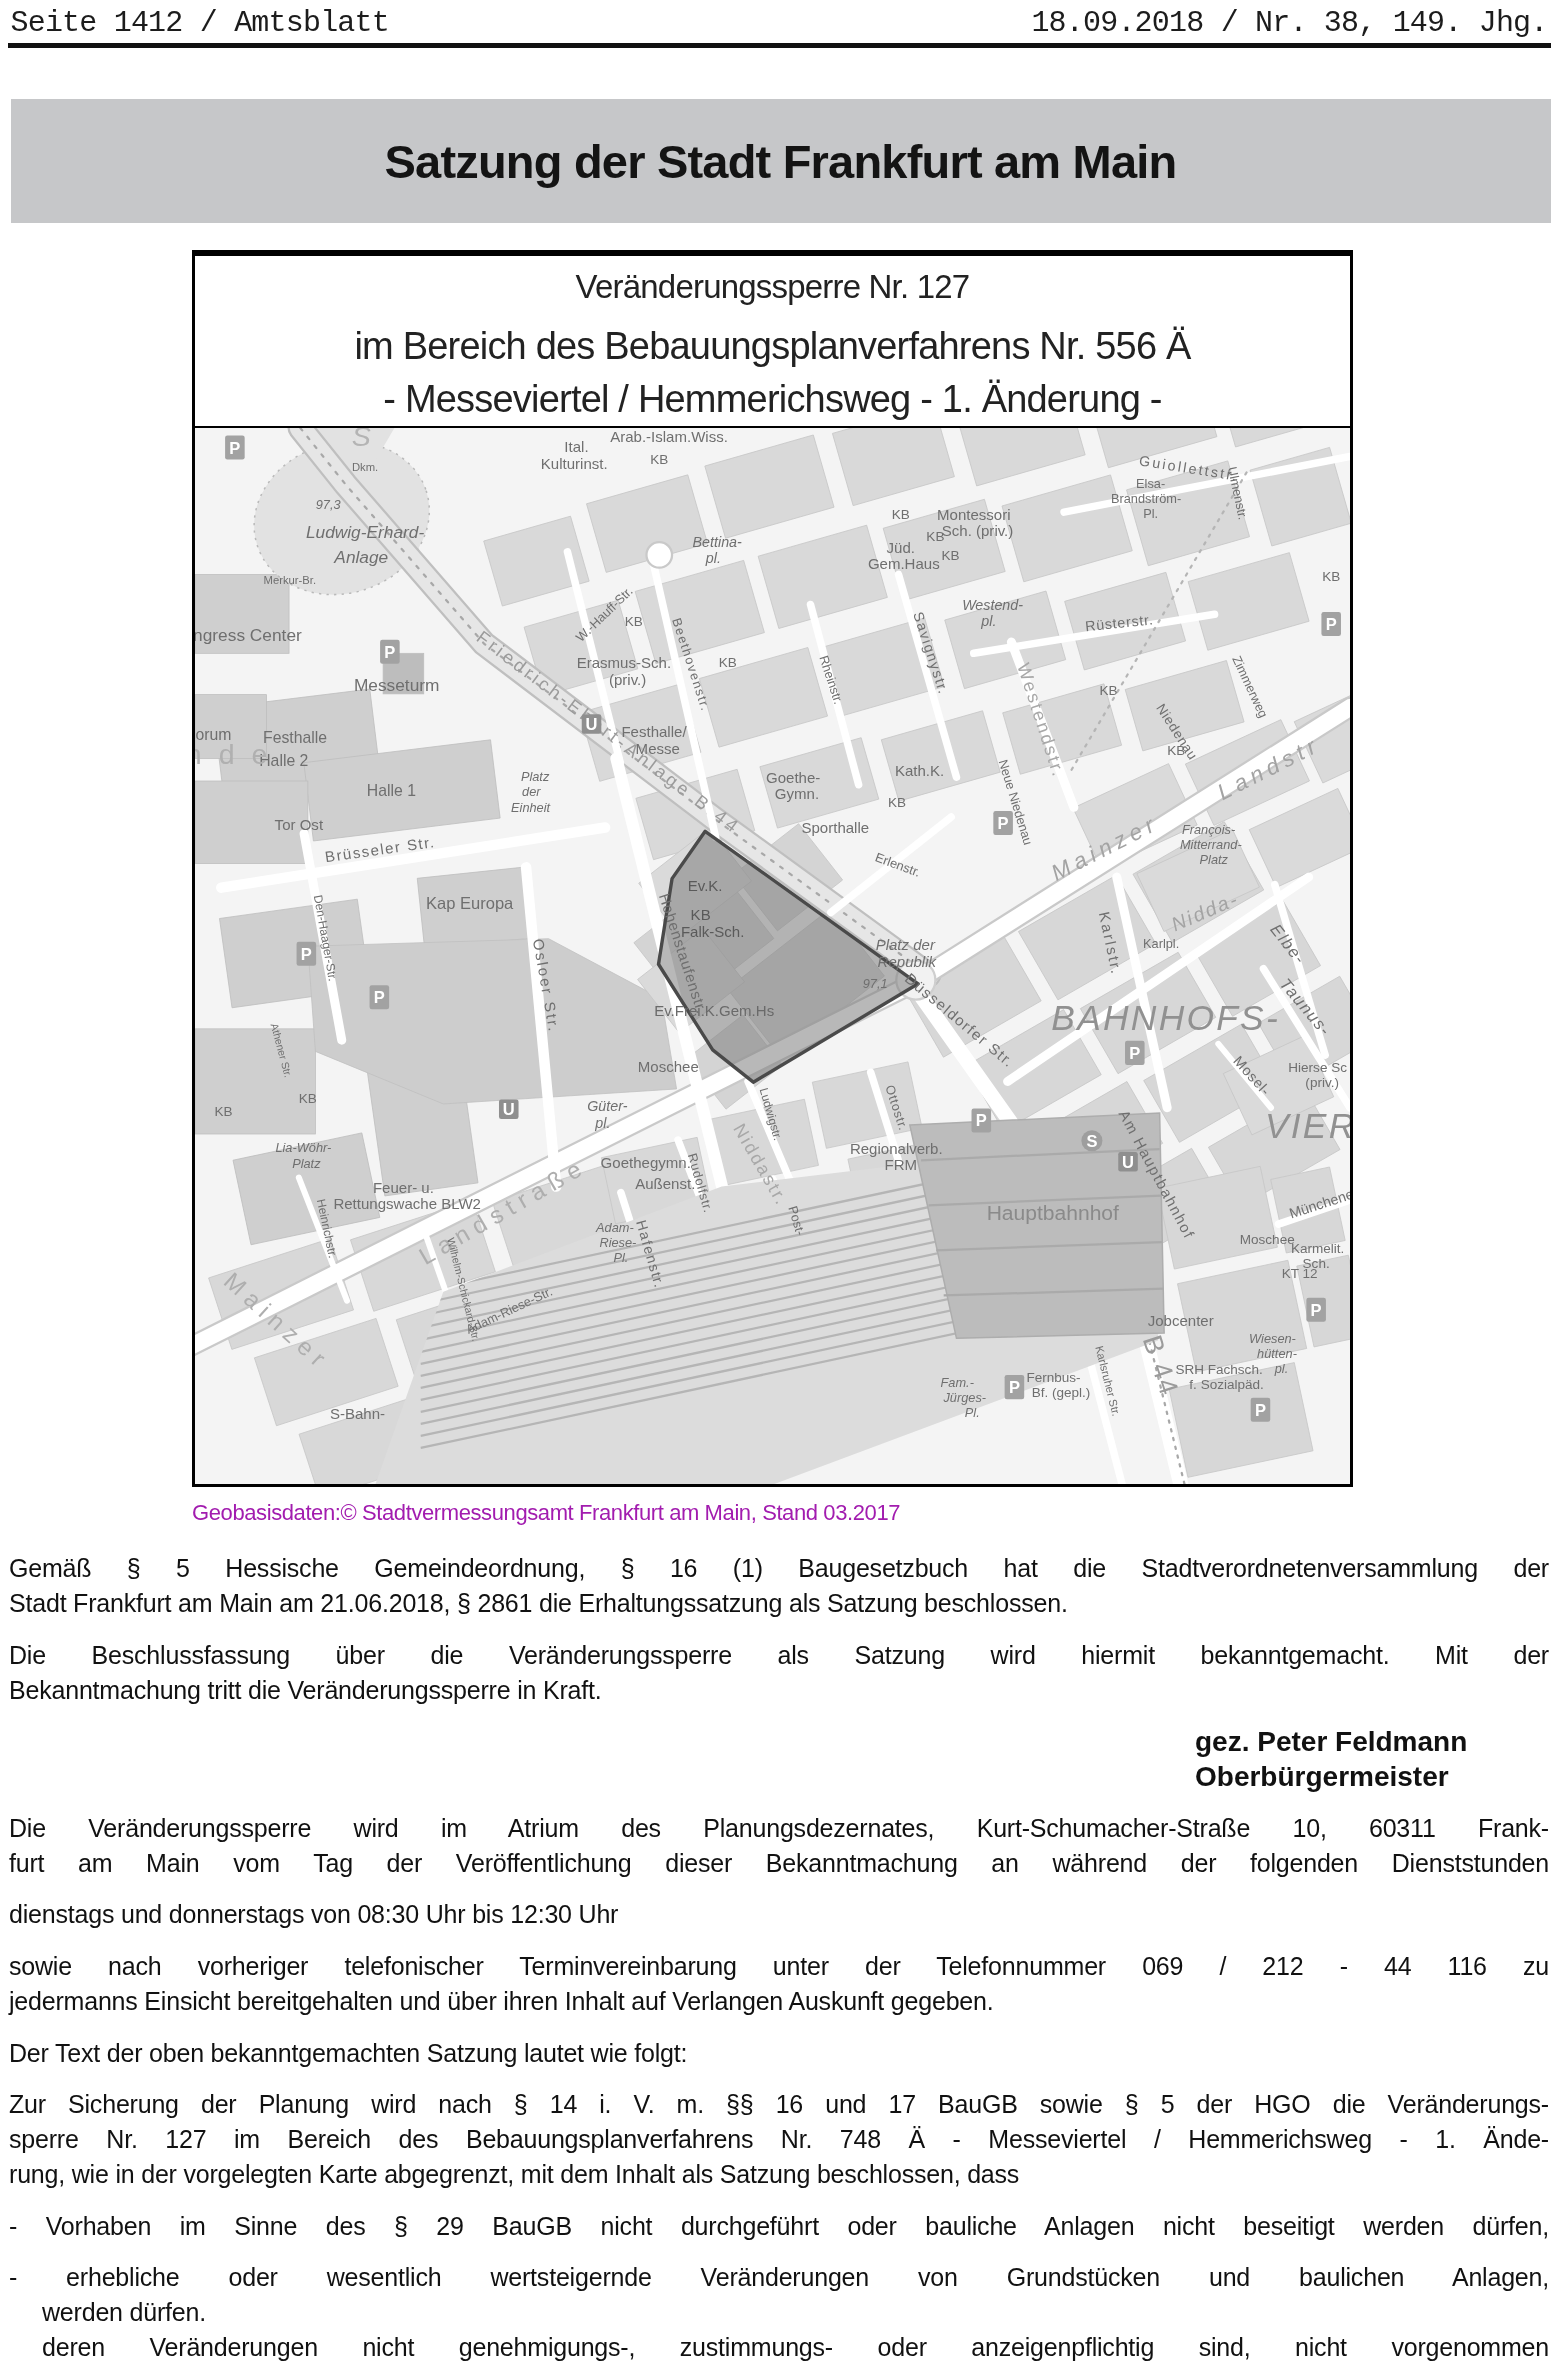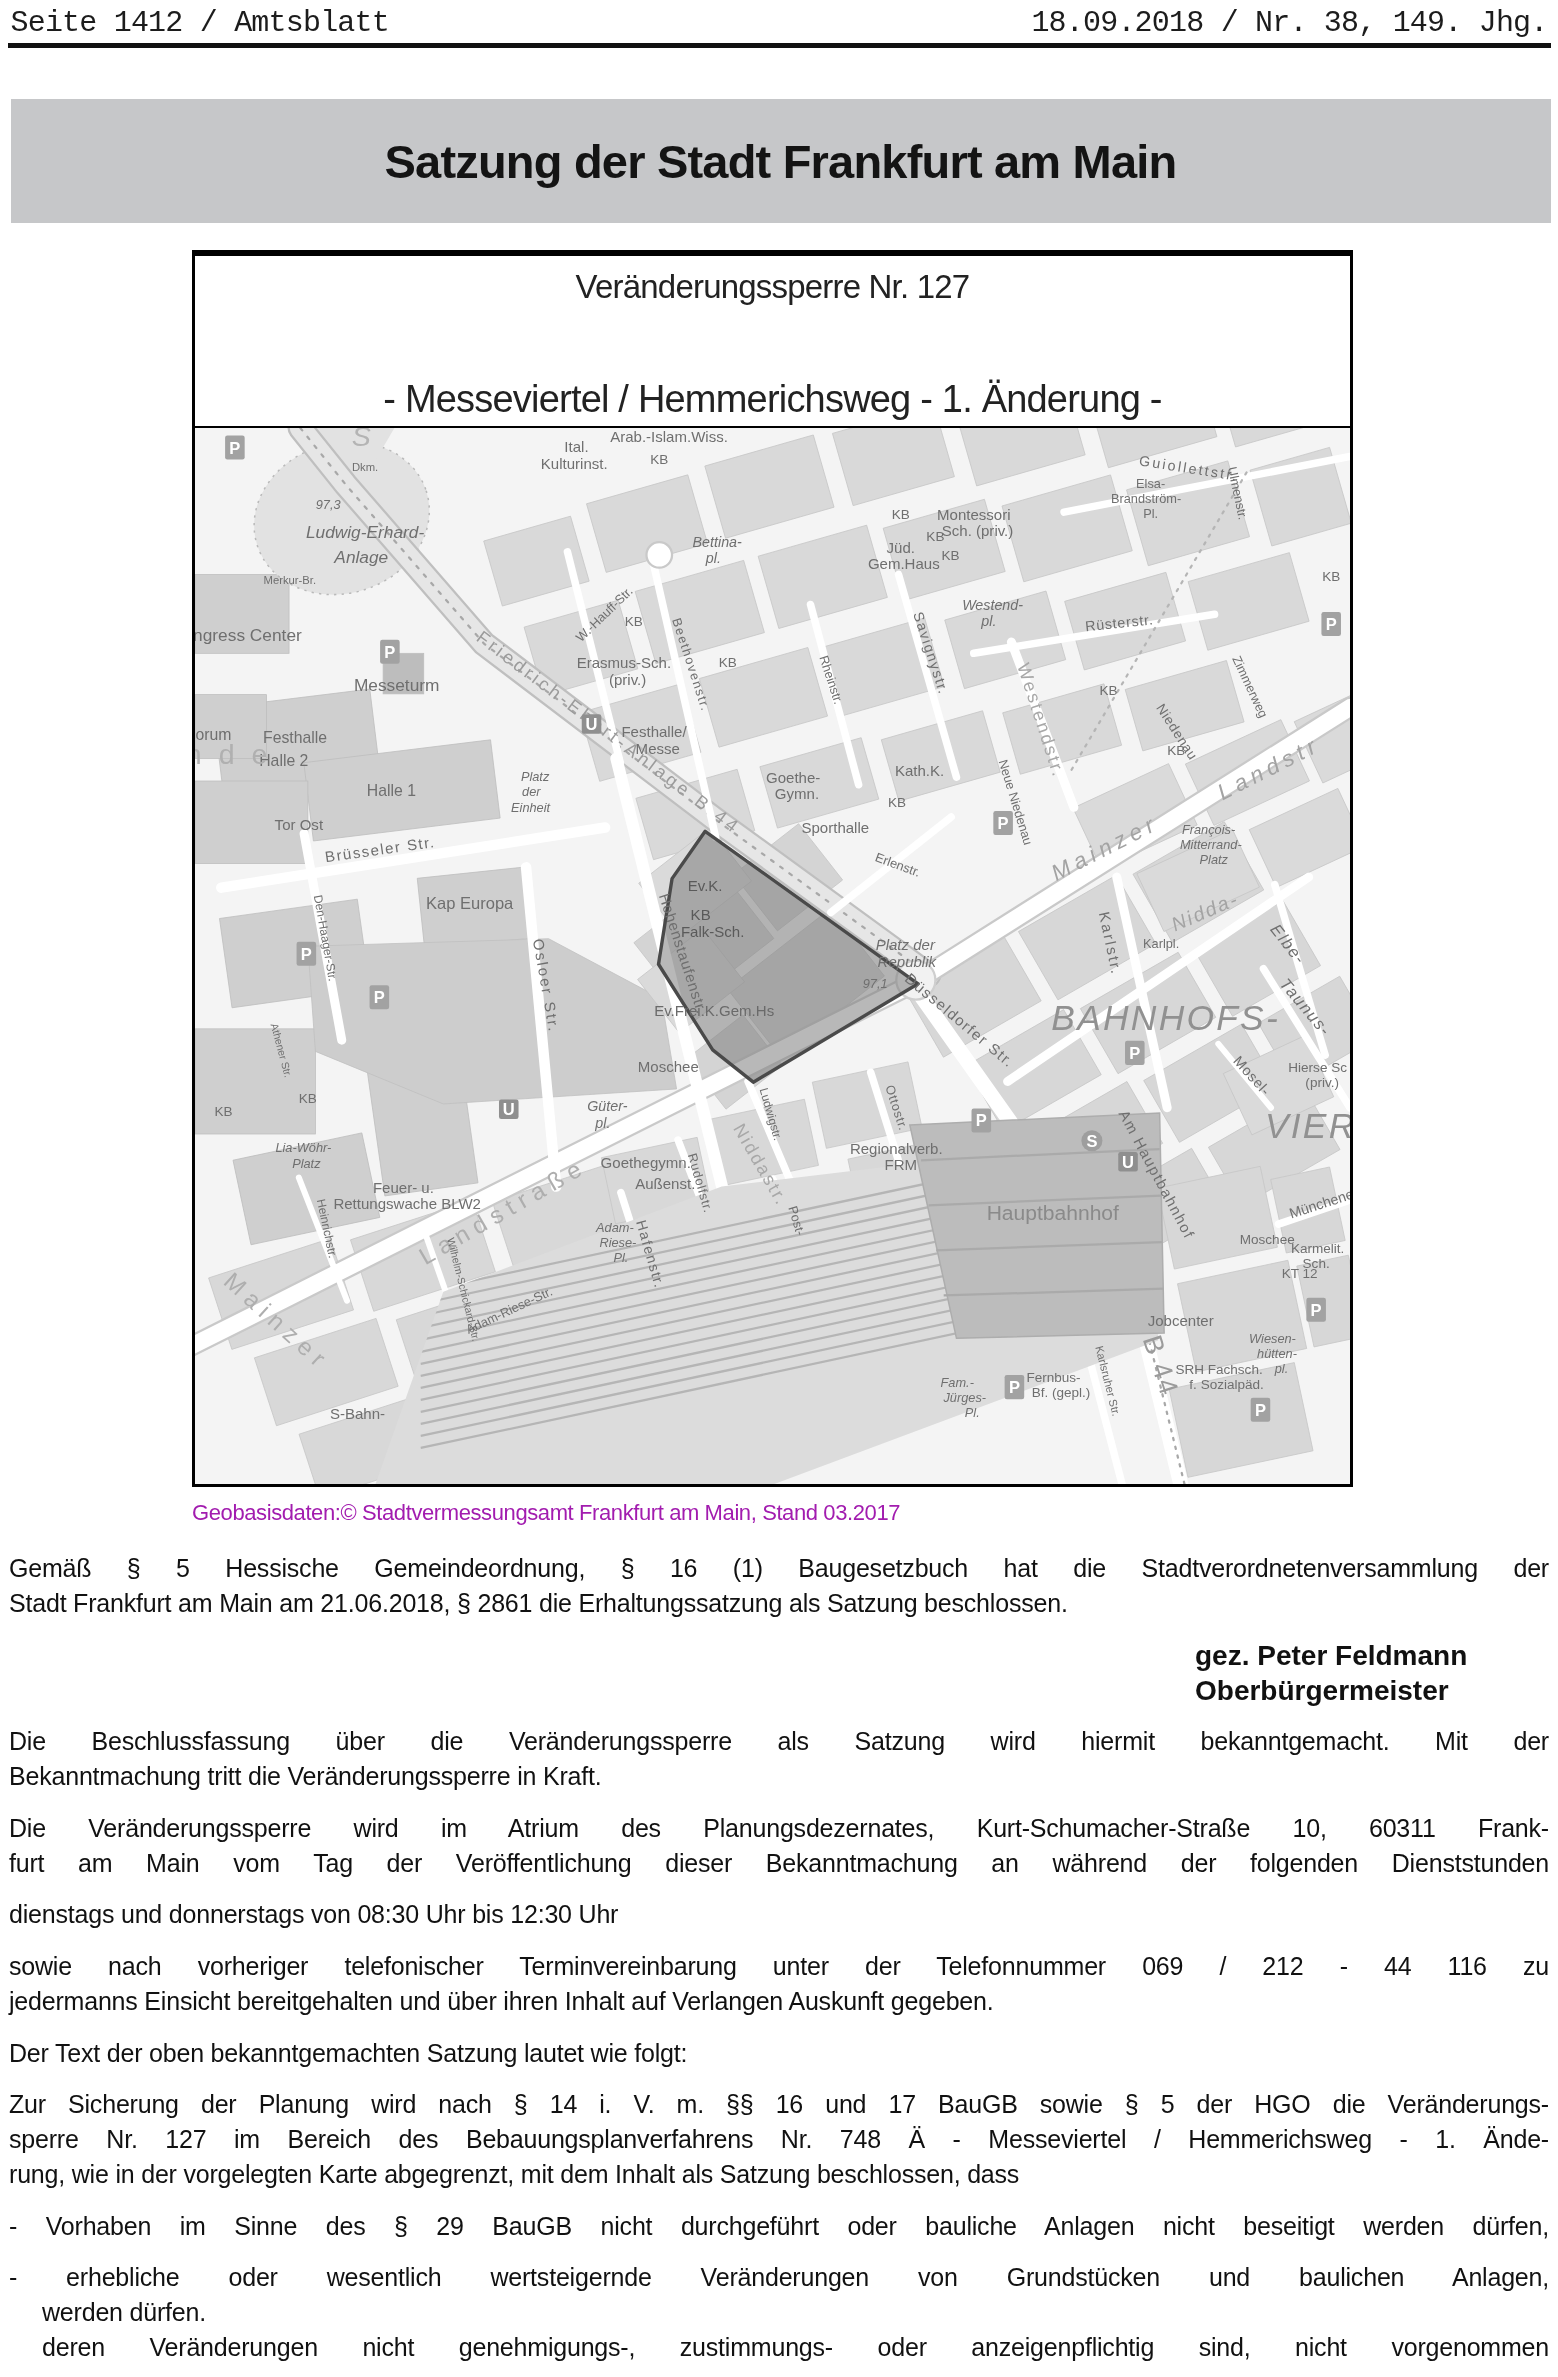--- a/index.html
+++ b/index.html
@@ -45,20 +45,21 @@
   <div class="hdr hdr-left">Seite 1412 / Amtsblatt</div>
   <div class="hdr hdr-right">18.09.2018 / Nr. 38, 149. Jhg.</div>
   <div class="hdr-rule"></div>
 
   <div class="banner" style="background: rgb(198, 199, 201);">
     <div class="banner-title">Satzung der Stadt Frankfurt am Main</div>
   </div>
 
   <div class="nbox">
     <div class="nbox-title bt1">Veränderungssperre Nr. 127</div>
+    <div class="nbox-title bt2">im Bereich des Bebauungsplanverfahrens Nr. 556 Ä</div>
     <div class="nbox-title bt3">- Messeviertel / Hemmerichsweg - 1. Änderung -</div>
 
     <div class="map-wrap">
       <svg id="map-svg" viewBox="0 0 1535 1406" preserveAspectRatio="none">
         <rect x="0" y="0" width="1535" height="1406" fill="#f4f4f4"></rect>
 
         <g fill="#d9d9d9" stroke="#c6c6c6" stroke-width="1">
           <g transform="rotate(-16 800 260)">
             <rect x="430" y="40" width="120" height="90"></rect>
               <rect x="575" y="30" width="140" height="95"></rect>
@@ -447,29 +448,29 @@
     </div>
   </div>
 
   <div class="caption">Geobasisdaten:© Stadtvermessungsamt Frankfurt am Main, Stand 03.2017</div>
 
   <div class="body-text">
       <div class="para ">
         <div class="line stretch">Gemäß § 5 Hessische Gemeindeordnung, § 16 (1) Baugesetzbuch hat die Stadtverordnetenversammlung der</div>
         <div class="line">Stadt Frankfurt am Main am 21.06.2018, § 2861 die Erhaltungssatzung als Satzung beschlossen.</div>
       </div>
+      <div class="para ">
+        <div class="line stretch">Die Beschlussfassung über die Veränderungssperre als Satzung wird hiermit bekanntgemacht. Mit der</div>
+        <div class="line">Bekanntmachung tritt die Veränderungssperre in Kraft.</div>
+      </div>
       <div class="para sig">
         <div class="line">gez. Peter Feldmann</div>
         <div class="line">Oberbürgermeister</div>
       </div>
       <div class="para ">
-        <div class="line stretch">Die Beschlussfassung über die Veränderungssperre als Satzung wird hiermit bekanntgemacht. Mit der</div>
-        <div class="line">Bekanntmachung tritt die Veränderungssperre in Kraft.</div>
-      </div>
-      <div class="para ">
         <div class="line stretch">Die Veränderungssperre wird im Atrium des Planungsdezernates, Kurt-Schumacher-Straße 10, 60311 Frank-</div>
         <div class="line stretch">furt am Main vom Tag der Veröffentlichung dieser Bekanntmachung an während der folgenden Dienststunden</div>
       </div>
       <div class="para ">
         <div class="line">dienstags und donnerstags von 08:30 Uhr bis 12:30 Uhr</div>
       </div>
       <div class="para ">
         <div class="line stretch">sowie nach vorheriger telefonischer Terminvereinbarung unter der Telefonnummer 069 / 212 - 44 116 zu</div>
         <div class="line">jedermanns Einsicht bereitgehalten und über ihren Inhalt auf Verlangen Auskunft gegeben.</div>
       </div>

